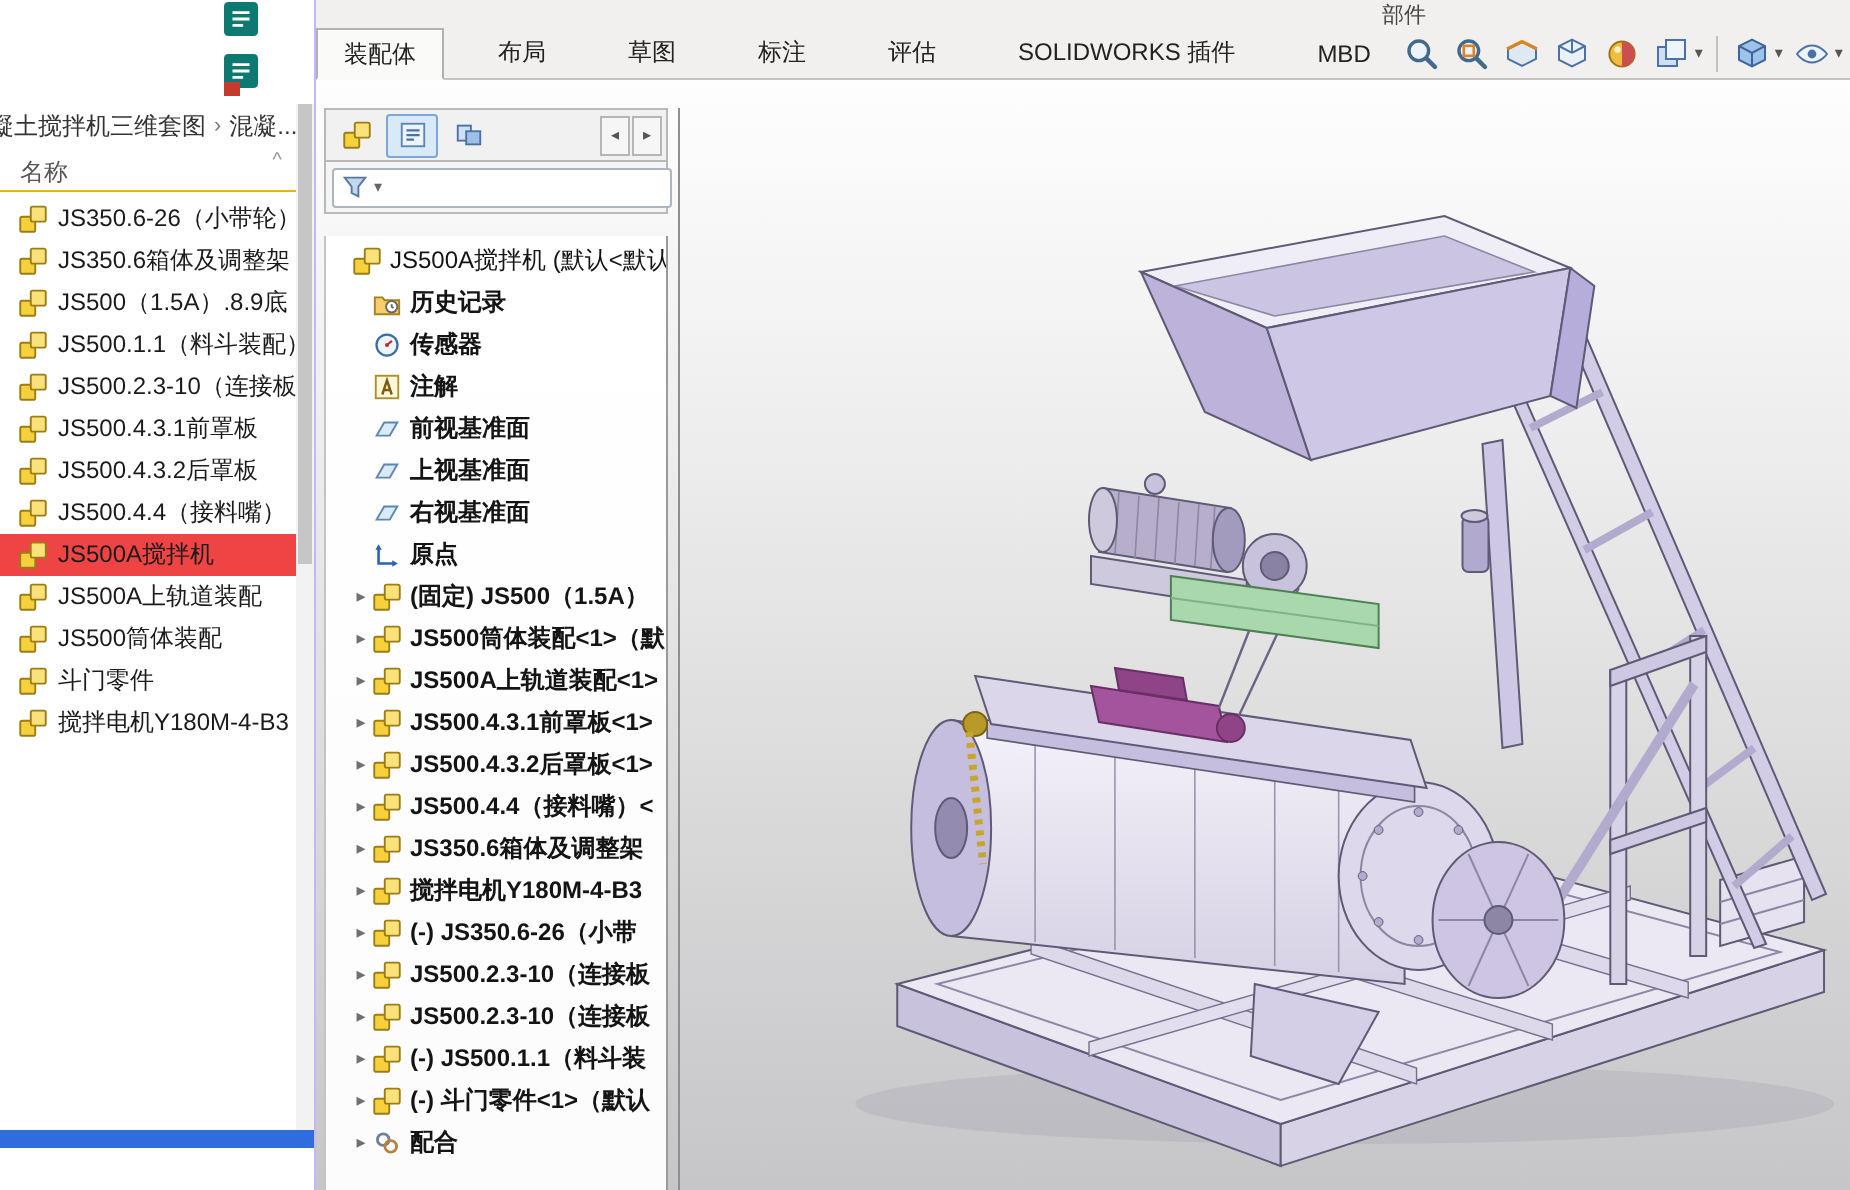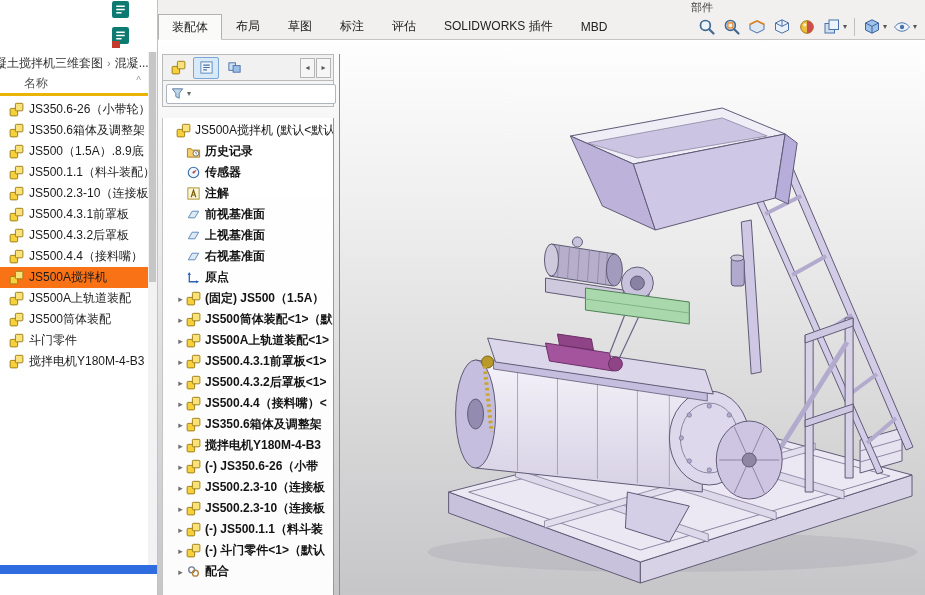--- a/index.html
+++ b/index.html
@@ -7,36 +7,36 @@
   .page { position: relative; width: 925px; height: 595px; overflow: hidden; background: #fff; font-size: 12px; color: #1b1b1b; }
 
   
   .file-panel { position: absolute; left: 0; top: 0; width: 157px; height: 574px; background: #fff; }
   .fp-top { position: relative; height: 52px; }
   .app-icn { position: absolute; width: 17px; height: 17px; }
   .app-icn svg { width: 100%; height: 100%; display: block; }
   .app-badge { position: absolute; left: 112px; top: 41px; width: 8px; height: 7px; background: #c43b2e; }
   .breadcrumb { display: flex; align-items: center; height: 22px; white-space: nowrap; overflow: hidden; margin-left: -5px; color: #333; }
   .breadcrumb .chev { color: #777; padding: 0 4px; font-size: 11px; }
-  .fp-header { position: relative; height: 22px; display: flex; align-items: center; padding-left: 24px; color: #555; border-bottom: 3px solid #eab308; }
+  .fp-header { position: relative; height: 22px; display: flex; align-items: flex-end; padding-left: 10px; color: #555; border-bottom: 1px solid #eab308; }
   .sort-caret { position: absolute; right: 16px; top: 1px; color: #999; font-size: 10px; }
   .file-list { padding-top: 3px; }
   .frow { height: 21px; display: flex; align-items: center; gap: 5px; padding-left: 9px; white-space: nowrap; overflow: hidden; }
-  .frow.sel { background: #f97316; }
+  .frow.sel { background: #ef4444; }
   .flabel { font-size: 12px; }
   .fp-scroll { position: absolute; right: 0; top: 52px; bottom: 9px; width: 9px; background: #f2f2f2; }
   .fp-thumb { position: absolute; top: 0; left: 1px; width: 7px; height: 230px; background: #c6c6c6; }
   .fp-footer { position: absolute; left: 0; bottom: 0; width: 100%; height: 9px; background: #2f6ce0; }
 
   
   .sw { position: absolute; left: 157px; top: 0; right: 0; bottom: 0; border-left: 1px solid #c4b5fd; }
   .titlebar { height: 14px; background: #f1f0ef; position: relative; font-size: 11px; color: #444; }
   .partial-label { position: absolute; left: 533px; top: 0; }
   .cmdbar { height: 26px; background: #f1f0ef; border-bottom: 1px solid #c6c4c2; display: flex; align-items: stretch; }
-  .tabs { display: flex; }
+  .tabs { display: flex; gap: 13px; }
   .tab { padding: 0 13px; font-size: 12px; color: #222; display: flex; align-items: center; border: 1px solid transparent; white-space: nowrap; }
   .tab.active { background: #fafaf9; border-color: #b3b1af; border-bottom-color: #fafaf9; margin-bottom: -1px; }
   .hud { margin-left: auto; display: flex; align-items: center; gap: 1px; padding-right: 6px; }
   .hud-btn { display: flex; align-items: center; height: 24px; padding: 1px 2px; border-radius: 3px; }
   .hud .icn { width: 20px; height: 20px; }
   .hud-caret { font-size: 8px; color: #555; margin-left: 1px; }
   .hud-sep { width: 1px; height: 18px; background: #c2c0be; margin: 0 4px; }
   .icn { width: 15px; height: 15px; flex: none; display: inline-block; }
   .icn svg { width: 100%; height: 100%; display: block; }
 

